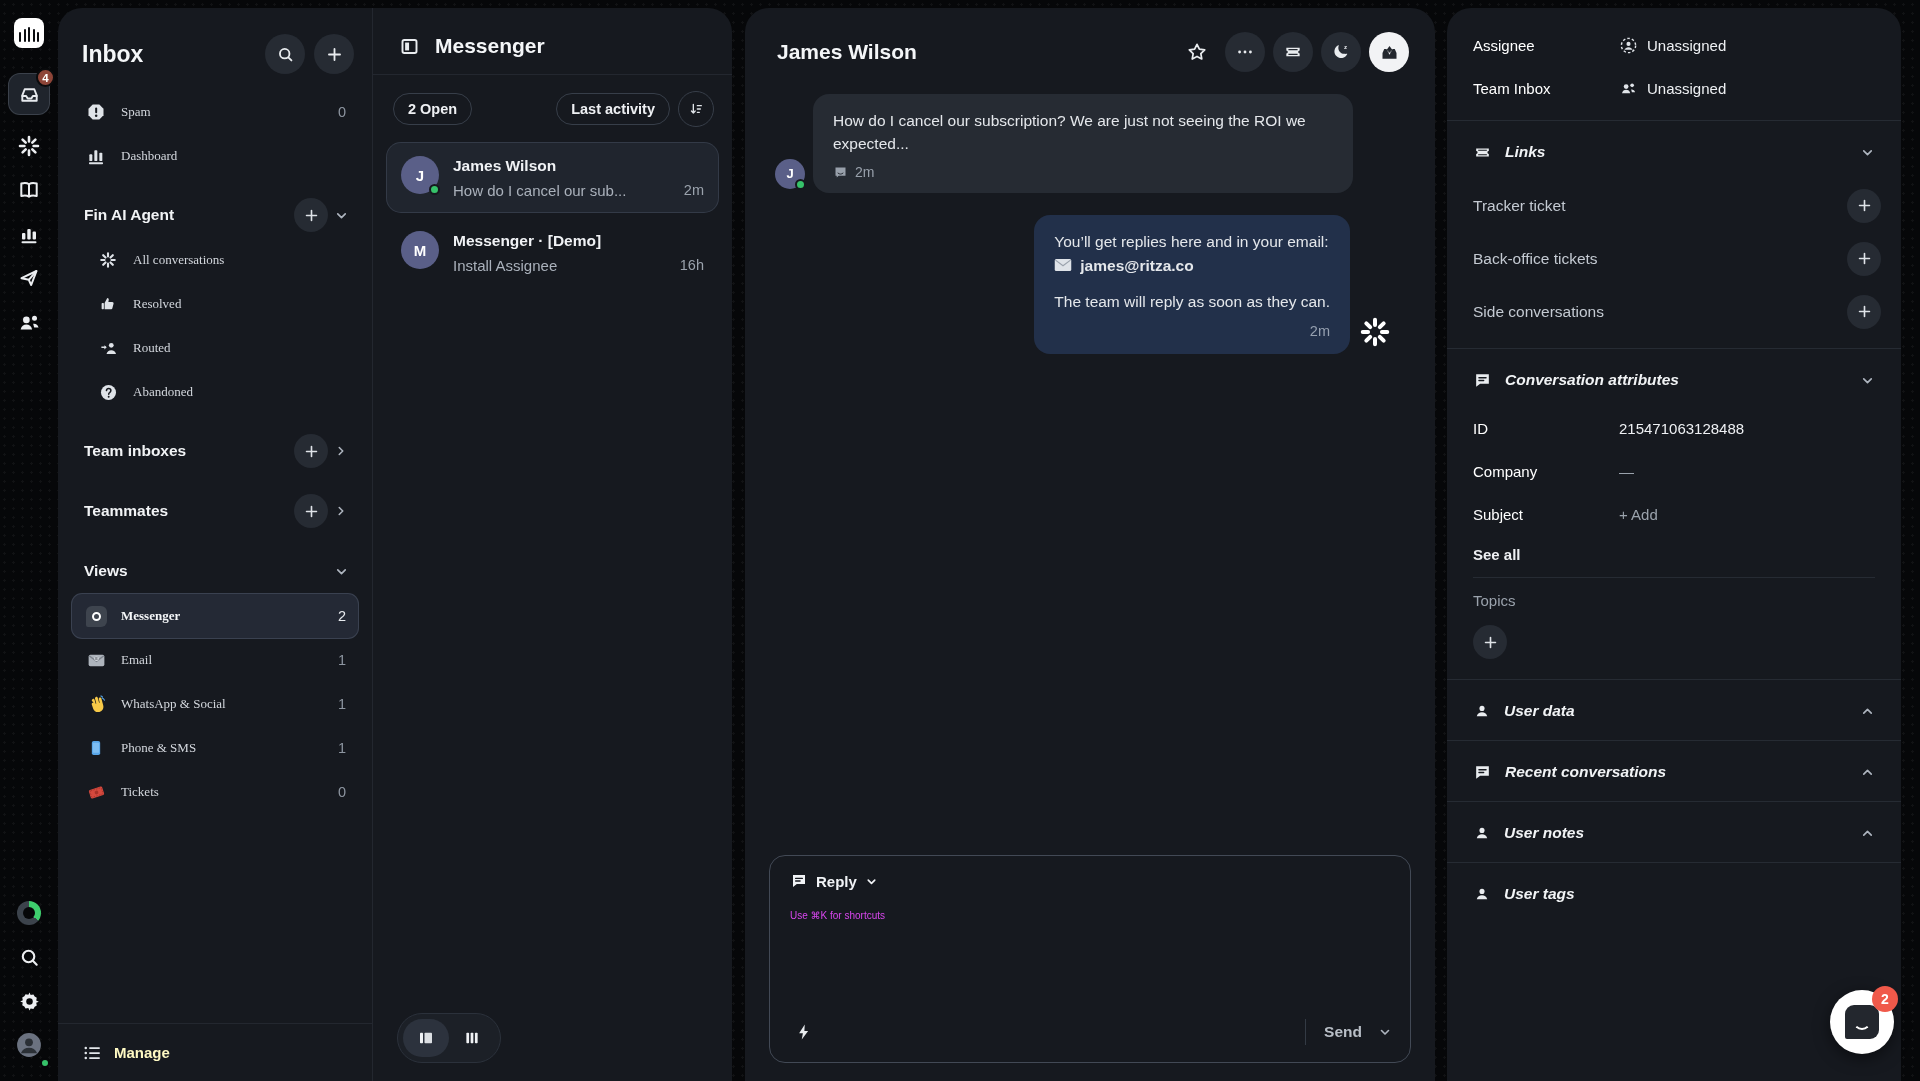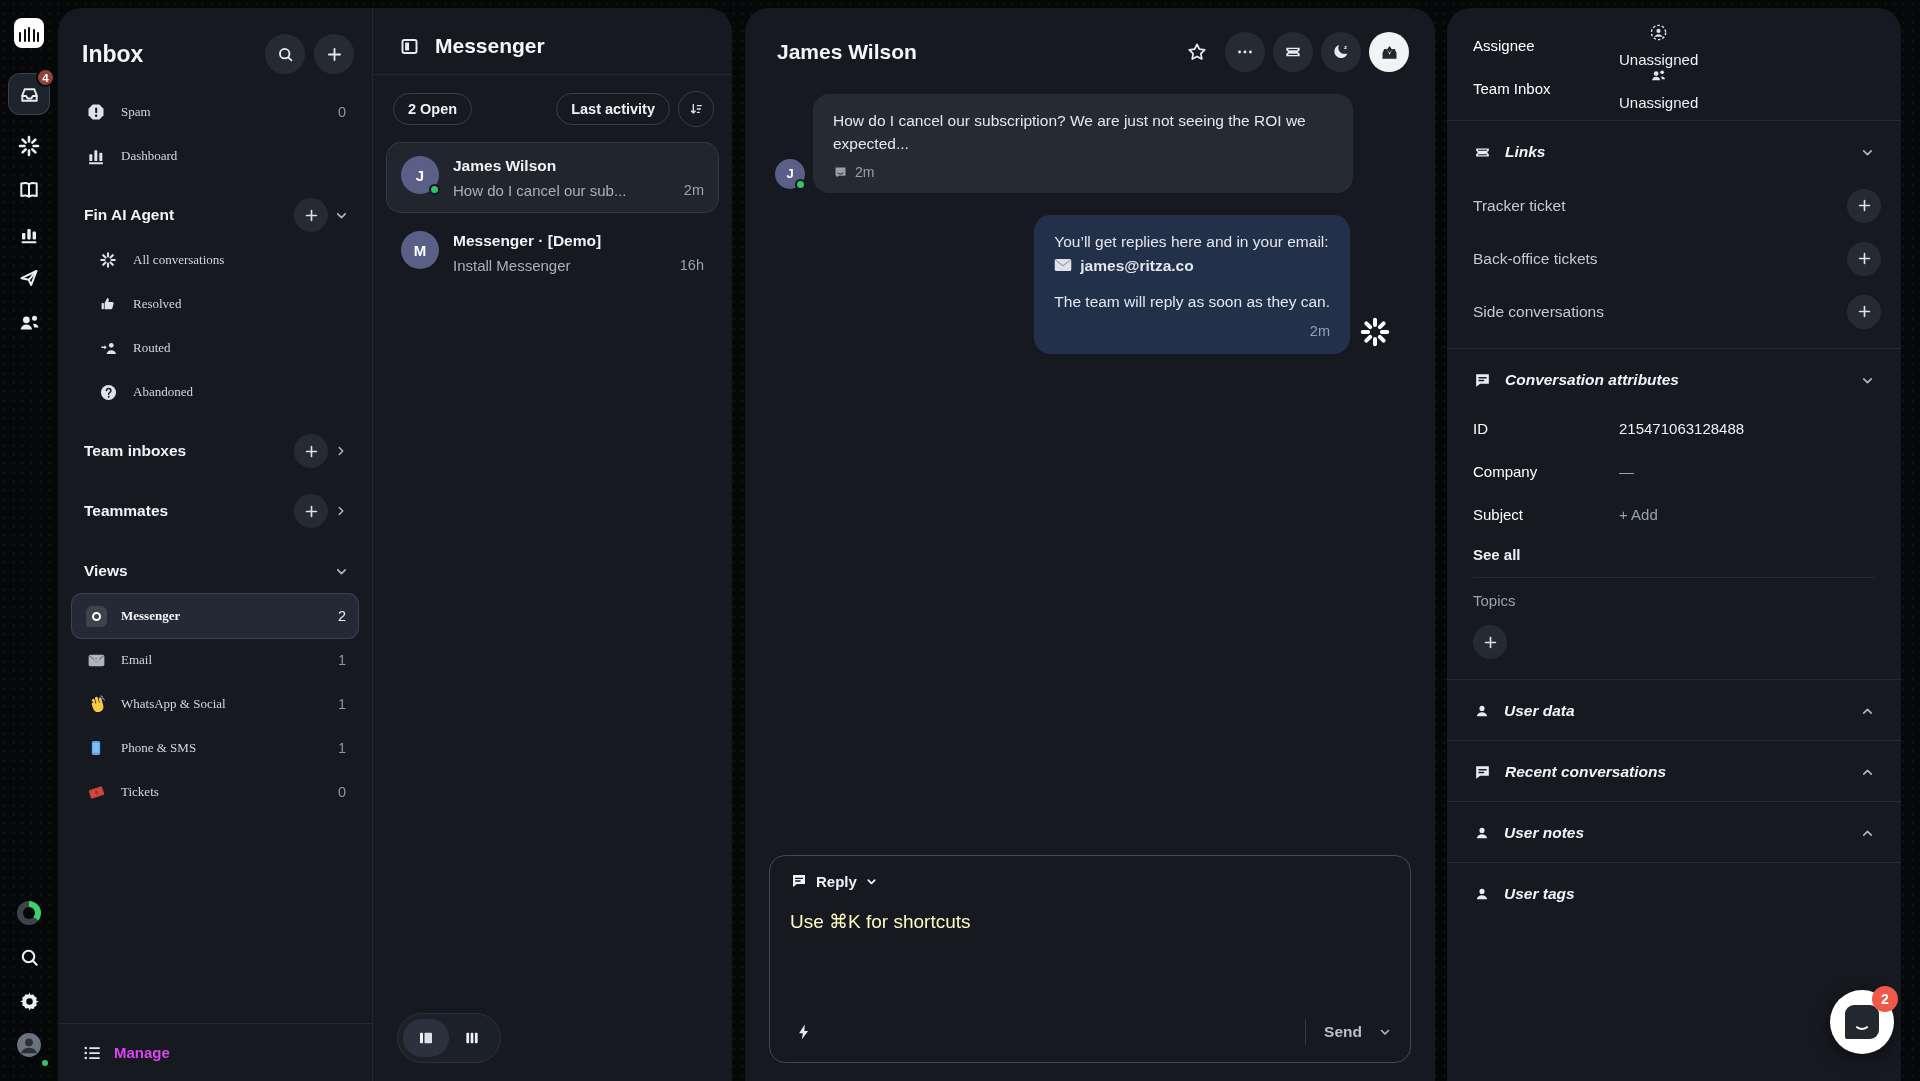--- a/index.html
+++ b/index.html
@@ -51,21 +51,21 @@
   .sb-item .lbl { flex:1; font-size:13px;font-family:Liberation Serif, serif; }
   .sb-item .cnt { color:#8d95a0; font-size:14.5px; }
   .sb-item.indent { padding-left:24px; }
   .sb-sec { display:flex; align-items:center; height:46px; padding:0 4px 0 12px; margin-top:14px; }
   .sb-sec .t { font-weight:bold; font-size:15.5px; color:#f1f3f5; flex:1; }
   .mini-btn { width:34px; height:34px; border-radius:50%; display:flex; align-items:center; justify-content:center; color:#dfe3e8; background:#262b33; cursor:pointer; margin-left:6px; }
   .chev-btn { width:26px; height:34px; display:flex; align-items:center; justify-content:center; color:#aeb5bf; cursor:pointer; }
   .sb-item.selected { background:#242935; box-shadow:0 0 0 1px #3a4150; }
   .sb-item.selected .lbl { font-weight:bold; color:#f4f6f8; }
   .sb-item.selected .cnt { color:#e8ebef; }
-  .sb-manage { border-top:1px solid #23272f; height:58px; display:flex; align-items:center; padding:0 24px; font-weight:bold; color:#d946ef; cursor:pointer; }
+  .sb-manage { border-top:1px solid #23272f; height:58px; display:flex; align-items:center; padding:0 24px; font-weight:bold; color:#fef9c3; cursor:pointer; }
   .sb-manage .ic { margin-right:12px; color:#e2e6ea; }
 
   
   .mview { width:21px; height:21px; background:#3e444e; border-radius:6px 6px 6px 2px; display:flex; align-items:center; justify-content:center; }
   .mview i { width:9px; height:9px; border:2.2px solid #fff; border-radius:50%; display:block; }
 
   
   .cl-head { display:flex; align-items:center; padding:26px 20px 16px 24px; border-bottom:1px solid #23272f; }
   .cl-title { font-size:21px; font-weight:bold; color:#f4f6f8; margin-left:14px; }
   .cl-toolbar { display:flex; align-items:center; padding:16px 18px 10px 20px; }
@@ -97,38 +97,38 @@
   .bubble { background:#262b33; border-radius:16px; padding:15px 20px 10px; max-width:540px; color:#e4e7eb; font-size:15.5px; line-height:1.5; }
   .bubble .meta { display:flex; align-items:center; gap:7px; color:#98a0ab; font-size:14px; margin-top:6px; }
   .msg-admin { display:flex; justify-content:flex-end; align-items:flex-end; margin-top:22px; padding-right:14px; }
   .bubble.admin { background:#22304a; max-width:400px; padding:15px 20px 11px; }
   .bubble.admin .email-line { font-weight:bold; margin-top:1px; display:flex; align-items:center; gap:8px; }
   .bubble.admin p.second { margin-top:13px; }
   .bubble.admin .meta { justify-content:flex-end; margin-top:8px; font-size:14.5px; color:#96a0b0; }
   .burst { margin-left:9px; margin-bottom:6px; color:#fff; }
   .composer { border:1px solid #424955; border-radius:16px; margin:0 24px 18px; height:208px; position:relative; padding:16px 20px; }
   .composer .mode { display:flex; align-items:center; gap:8px; font-weight:bold; color:#f1f3f6; cursor:pointer; }
-  .composer .ph { color:#fef9c3; margin-top:20px; font-size:19px; }
+  .composer .ph { color:#d946ef; margin-top:20px; font-size:10px; }
   .composer .foot { position:absolute; left:18px; right:18px; bottom:14px; display:flex; align-items:center; }
   .composer .foot .spacer { flex:1; }
   .vdiv { width:1px; height:26px; background:#333a44; margin-right:18px; }
   .send { color:#b9bfc7; font-weight:bold; font-size:15.5px; cursor:pointer; }
   .send-caret { color:#aeb5bf; margin-left:16px; cursor:pointer; }
 
   
   .dt-tabs { display:flex; align-items:center; padding:20px 26px 0; border-bottom:1px solid #262b33; }
   .tab { position:relative; padding:6px 0 16px; margin-right:28px; font-size:16px; color:#9ba3ad; cursor:pointer; }
   .tab.active { color:#f4f6f8; font-weight:bold; }
   .tab.active::after { content:""; position:absolute; left:0; right:0; bottom:-1px; height:3px; border-radius:2px; background:#e96d50; }
   .dt-tabs .spacer { flex:1; }
   .dt-tabs .icon-plain { width:32px; height:32px; margin-left:6px; color:#dfe3e8; margin-bottom:8px; }
   .dt-body { padding:6px 0 0; }
   .kv { display:flex; align-items:center; height:43px; padding:0 26px; }
   .kv .k { width:146px; flex:0 0 146px; color:#ffffff; font-size:15px; }
-  .kv .v { display:flex; align-items:center; gap:9px; color:#eef0f3; font-size:15px;flex-direction:column; }
+  .kv .v { display:flex; align-items:center; gap:9px; color:#eef0f3; font-size:15px; }
   .kv .v.muted { color:#9aa2ac; }
   .kv .v .vic { color:#dfe3e8; }
   .dt-div { border-top:1px solid #262b33; margin-top:10px; }
   .sec-head { display:flex; align-items:center; padding:0 26px; height:54px; margin-top:4px; cursor:pointer;font-style:italic; }
   .sec-head .sic { color:#e9ecef; margin-right:13px; }
   .sec-head .t { flex:1; font-weight:bold; font-size:15.5px; color:#f1f3f5; }
   .sec-head .chv { color:#aeb5bf; }
   .link-row { display:flex; align-items:center; padding:0 20px 0 26px; height:53px; }
   .link-row .t { flex:1; color:#c4cad2; font-size:15.5px; }
   .seeall { padding:10px 26px 14px; font-weight:bold; color:#eef0f3; cursor:pointer; }
@@ -480,21 +480,21 @@
         </span>
       </div>
 
       <div class="conv">
         <span class="avatar">
             <span>M</span>
           </span>
         <span class="body">
           <div class="name">Messenger · [Demo]</div>
           <div class="row2">
-            <span class="preview">Install Messenger</span>
+            <span class="preview">Install Assignee</span>
             <span class="time">16h</span>
           </div>
         </span>
       </div>
 
       <div class="layout-toggle">
         <span class="opt selected">
           <svg width="18" height="18" viewBox="0 0 24 24" fill="currentColor">
               <rect x="4" y="5" width="4" height="14" rx="1"></rect>
               <rect x="10" y="5" width="10" height="14" rx="1" opacity=".9"></rect>

